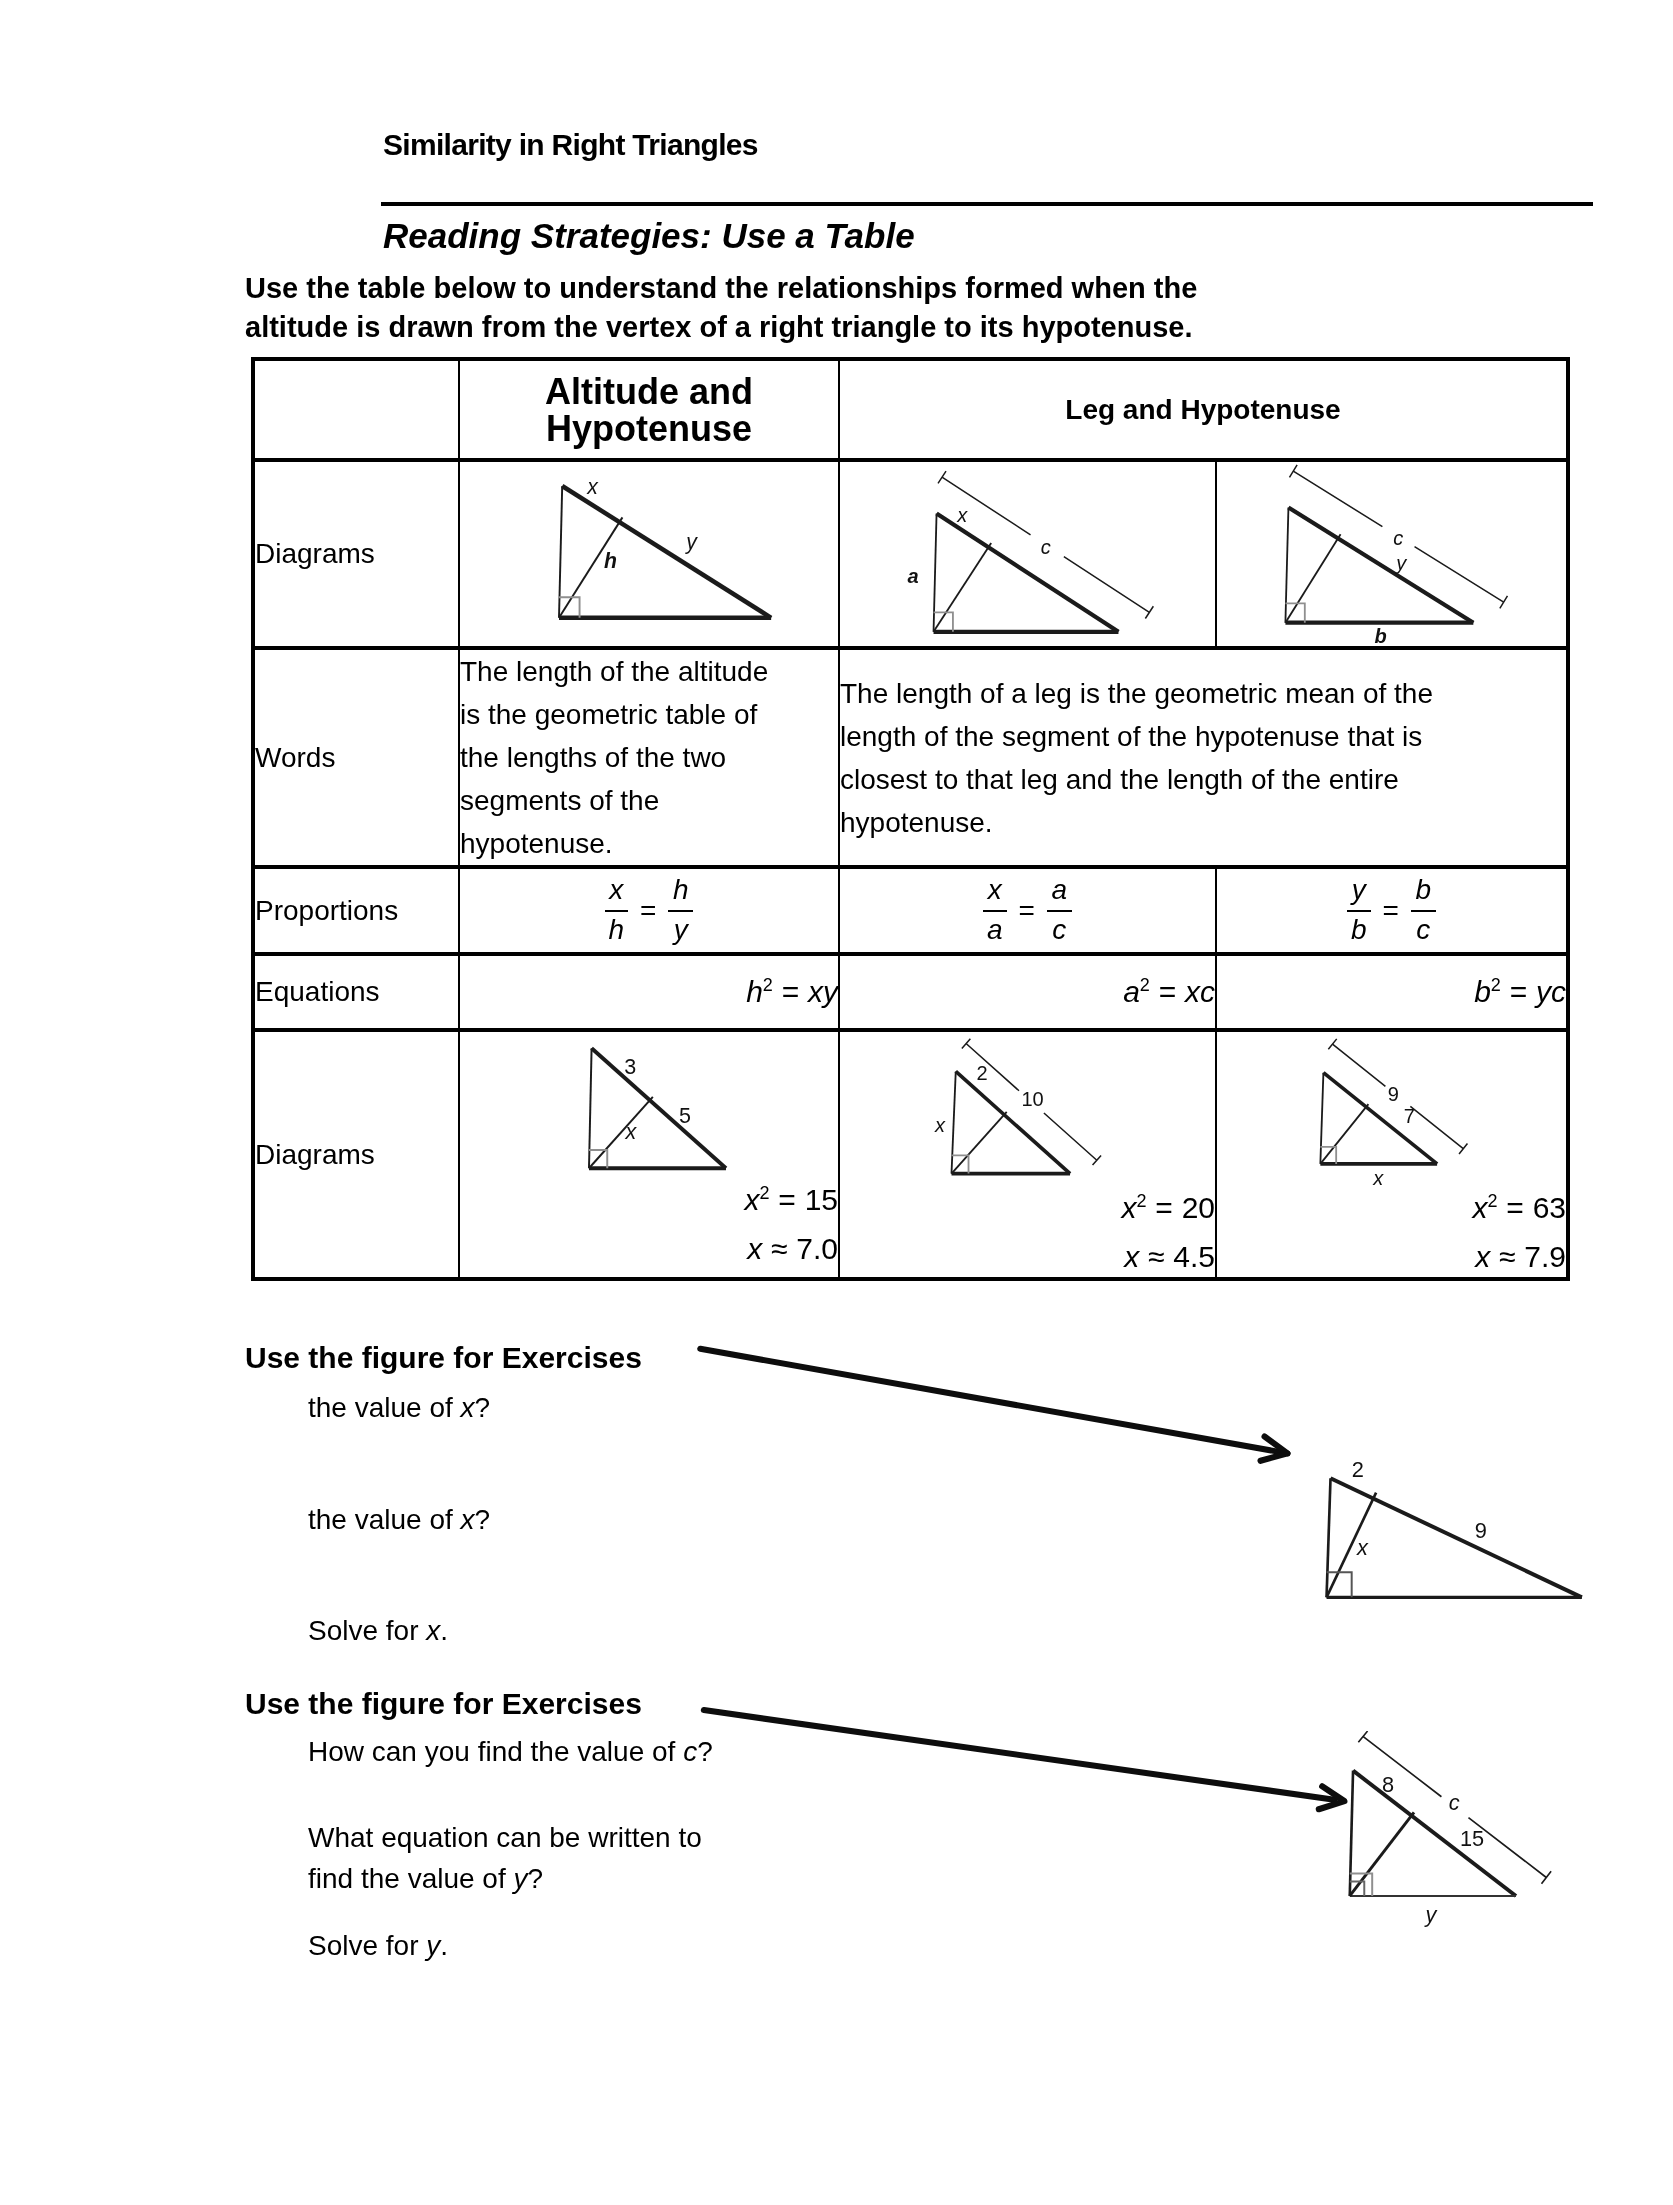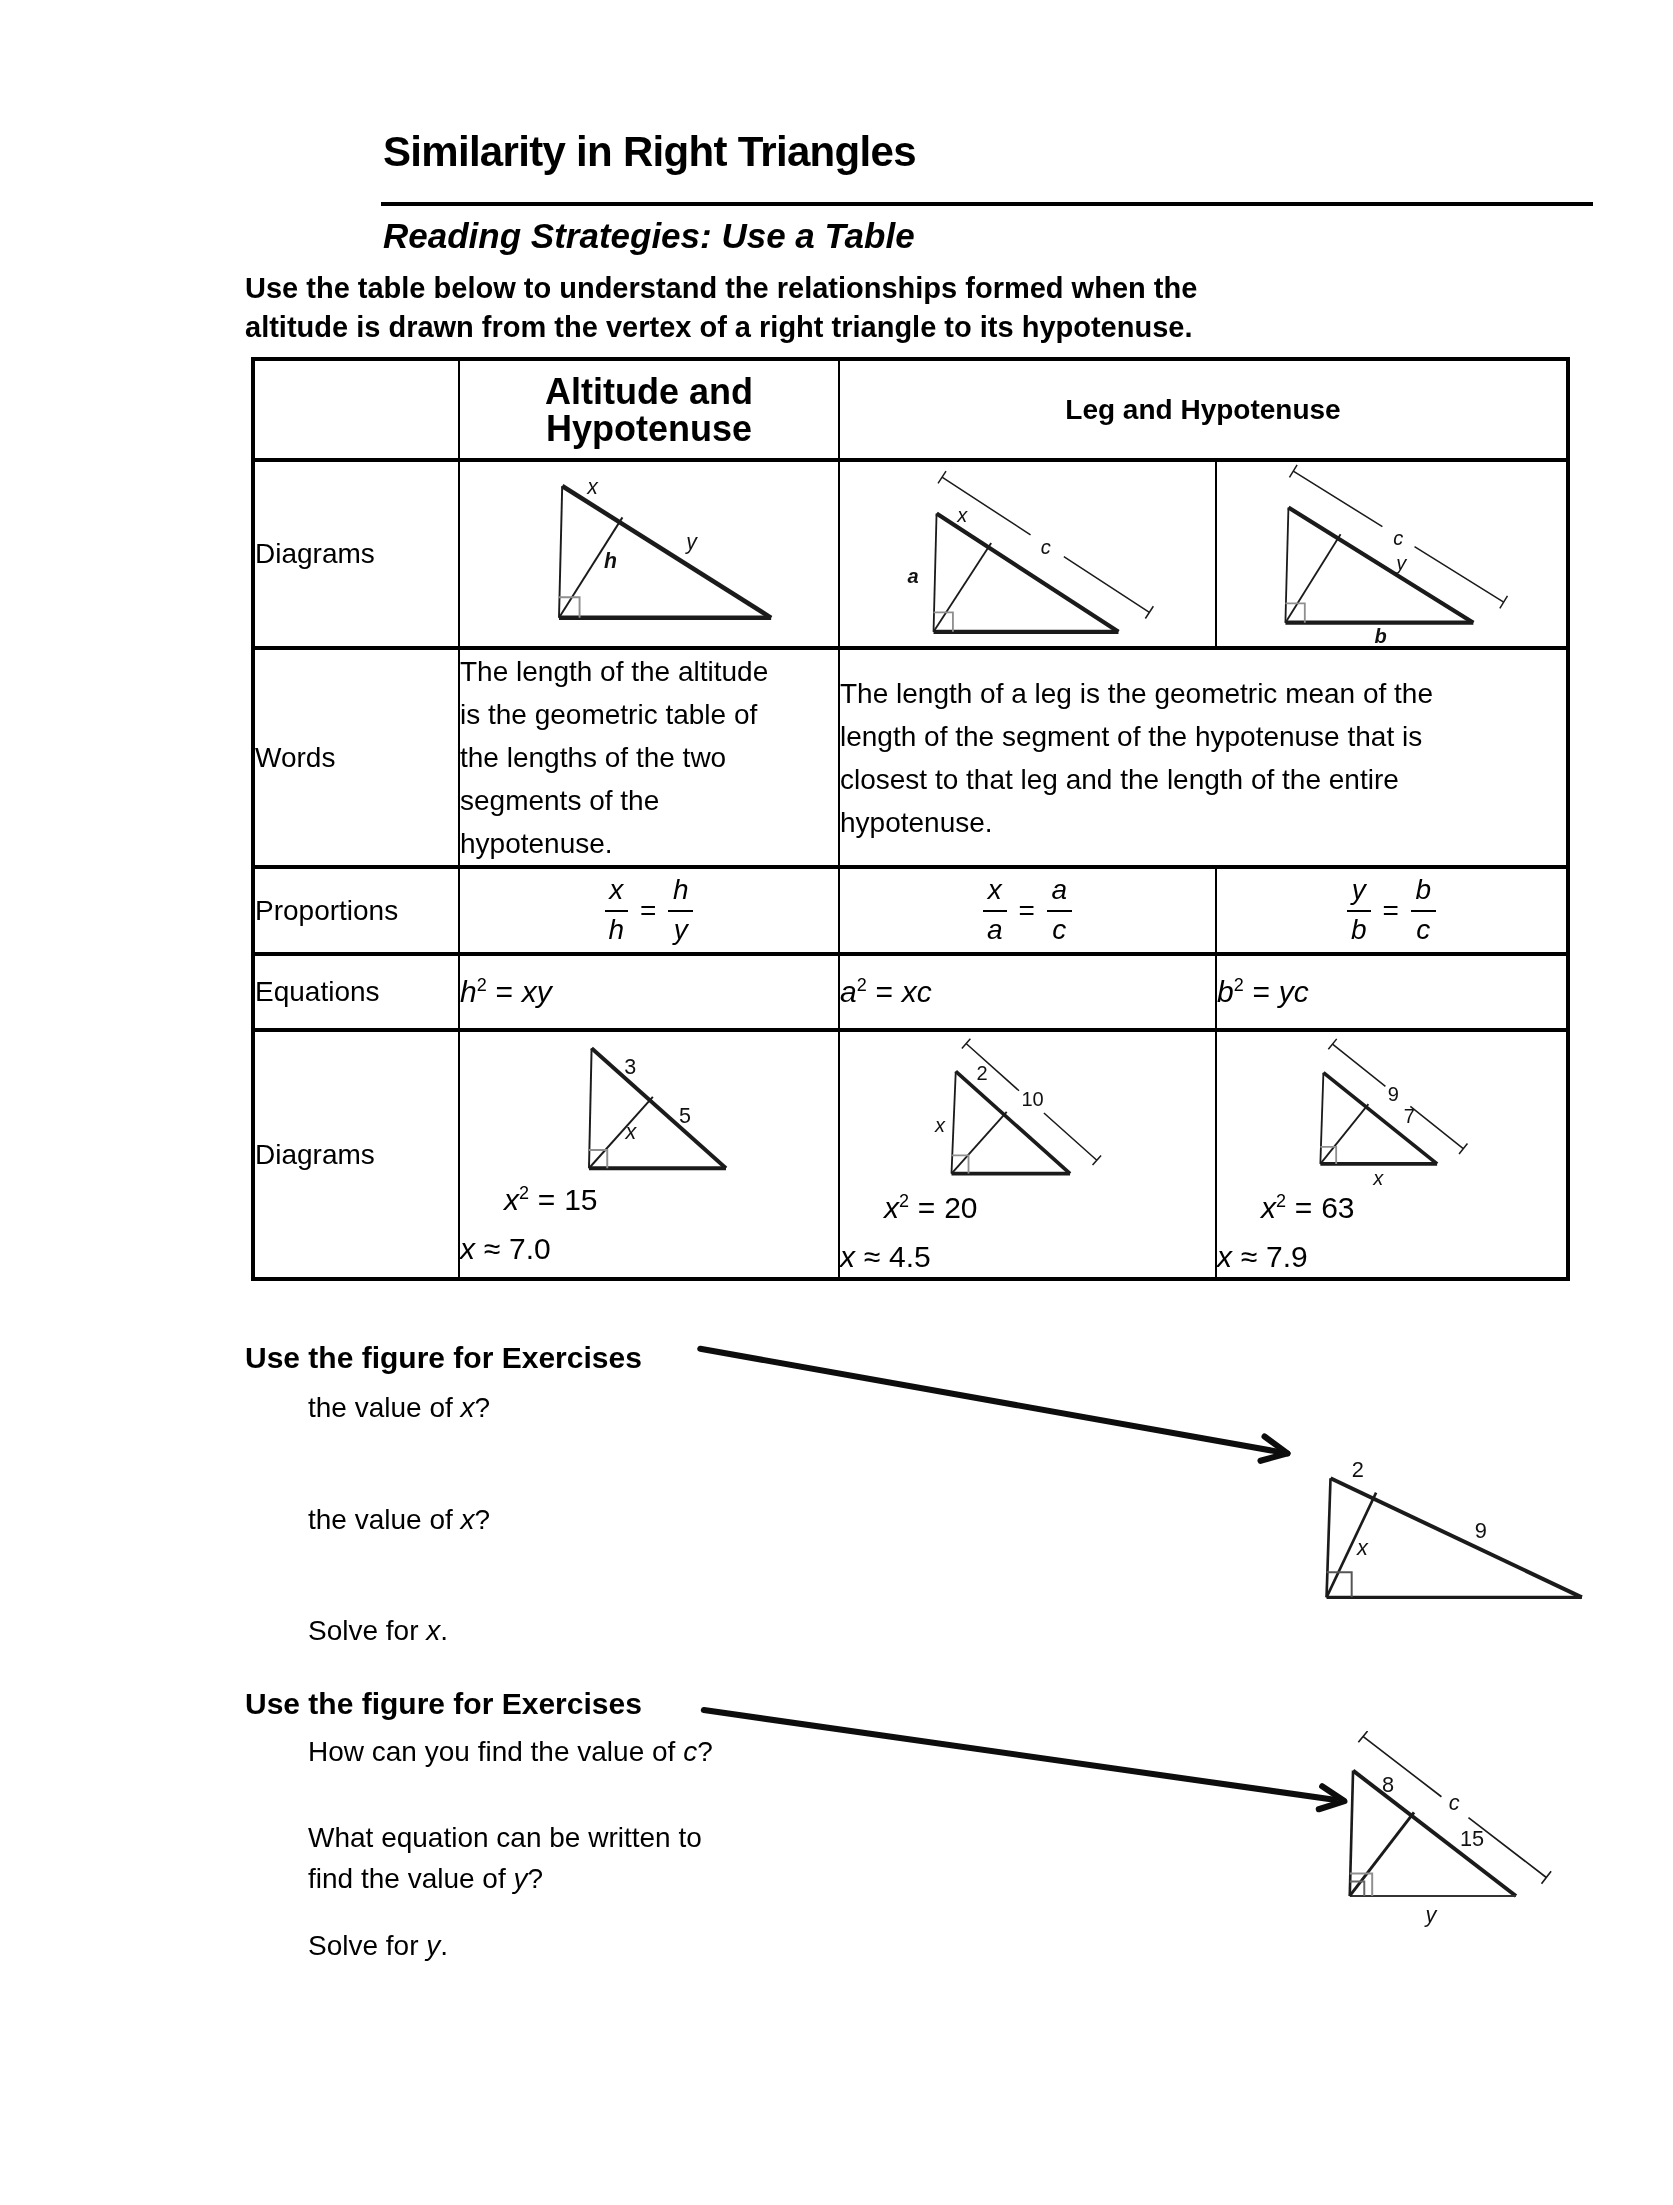--- a/index.html
+++ b/index.html
@@ -1,19 +1,19 @@
 <!DOCTYPE html>
 <html style="font-size:10.8px"><head>
 <meta charset="utf-8">
 <style>
   html,body{margin:0;padding:0;background:#ffffff;}
   #page{position:relative;width:1673px;height:2205px;background:#fff;
         font-family:"Liberation Sans",sans-serif;color:#000;overflow:hidden;}
 
-  .title{position:absolute;left:383px;top:128px;font-size:42px;font-weight:700;margin:0;letter-spacing:-0.7px;}
+  .title{position:absolute;left:383px;top:128px;font-size:30px;font-weight:700;margin:0;letter-spacing:-0.7px;}
   .title-rule{position:absolute;left:381px;top:202px;width:1212px;height:4px;background:#000;}
   .subtitle{position:absolute;left:383px;top:216px;font-size:35px;font-weight:700;font-style:italic;margin:0;}
   .intro{position:absolute;left:245px;top:269px;font-size:29px;font-weight:700;line-height:39px;}
 
   table.tbl{position:absolute;left:251px;top:357px;width:1314px;border-collapse:collapse;table-layout:fixed;
             border:4px solid #000;}
   table.tbl td{border:2.7px solid #000;padding:0;vertical-align:middle;}
   table.tbl tr{border-top:4px solid #000;border-bottom:4px solid #000;}
   .rowlabel{font-size:28px;padding-left:17.6px;}
   .hdrcell{text-align:center;}
@@ -23,21 +23,21 @@
   .words-inner{font-size:28px;line-height:43px;max-width:333px;}
   .words-inner-leg{font-size:28px;line-height:43px;max-width:644px;}
   .centercell{text-align:center;}
 
   .prop{display:flex;align-items:center;justify-content:center;}
   .frac{display:inline-flex;flex-direction:column;align-items:center;font-size:28px;font-style:italic;line-height:1.1;}
   .fnum{border-bottom:2px solid #000;padding:0 4.7px 3.4px;text-align:center;}
   .fden{padding-top:3.4px;}
   .prel{font-size:28px;margin:0 12px;}
 
-  .eqn{font-size:30px;text-align:left;}
+  .eqn{font-size:30px;text-align:right;}
   .eqn i{font-family:inherit;}
   .eqn sup{font-size:18px;vertical-align:super;font-style:normal;}
   .erel{margin:0 8.8px;}
 
   td.excell{vertical-align:top;text-align:center;padding-top:5.4px;}
   .exeq{margin-top:1.4px;margin-left:44px;}
   .exapprox{margin-top:15px;}
 
   svg text{font-size:33px;font-style:italic;fill:#111;font-family:"Liberation Sans",sans-serif;}
   svg text.n{font-style:normal;}

